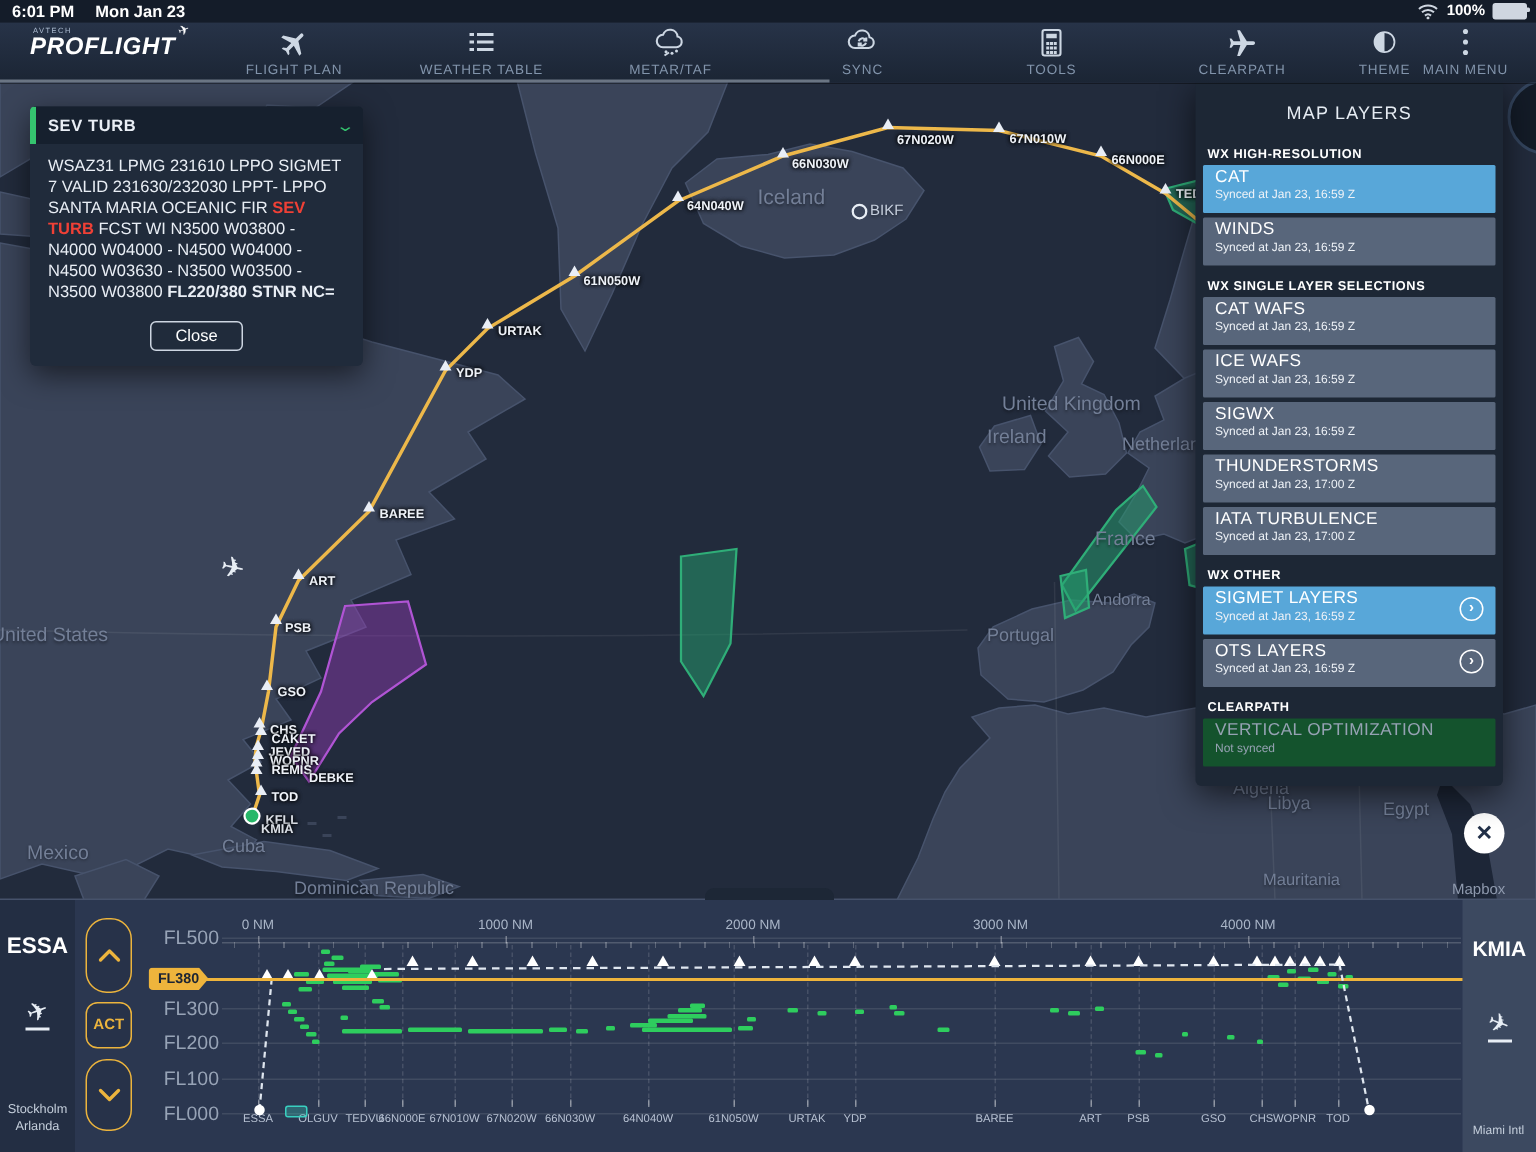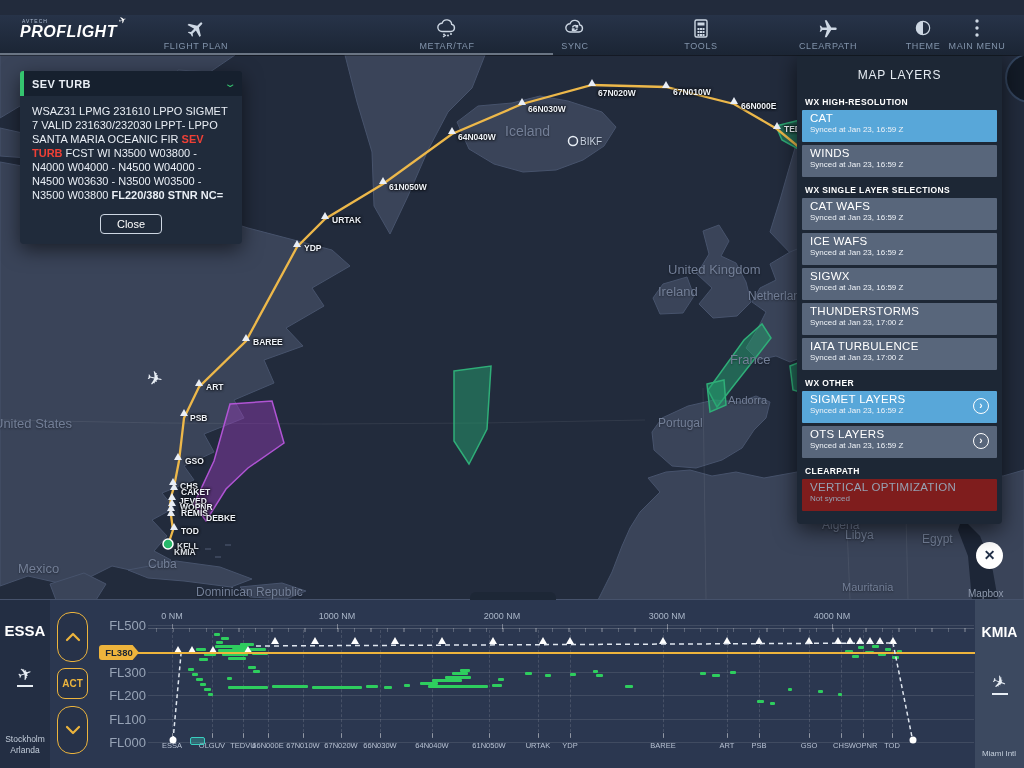--- a/index.html
+++ b/index.html
@@ -47,21 +47,21 @@
   .sig-bold{font-weight:bold}
   .popup-close{display:block;margin:8px auto 0;background:transparent;border:1px solid #cdd6e2;border-radius:4px;
     color:#fff;font-size:11px;padding:3px 16px;cursor:pointer;font-family:"Liberation Sans",sans-serif}
   
   .panel{position:absolute;left:797px;top:55px;width:205px;z-index:22;background:#1d2735;border-radius:0 0 4px 4px;
     box-shadow:0 6px 22px rgba(0,0,0,.6);padding-bottom:10px}
   .panel-title{text-align:center;font-size:12px;letter-spacing:.8px;color:#e6ecf3;padding:13px 0 10px}
   .panel-sec{font-size:8.5px;letter-spacing:.4px;color:#fff;padding:5px 8px 3px;font-weight:bold}
   .layer-item{margin:0 5px 3px;height:30px;background:#58667b;border-radius:1px;padding:2px 8px 0;cursor:pointer;position:relative}
   .layer-item.sel{background:#58a7d9}
-  .layer-item.dis{background:#7f1d1d;cursor:default}
+  .layer-item.dis{background:#14532d;cursor:default}
   .layer-item .l-label{font-size:11.5px;color:#fff;letter-spacing:.3px}
   .layer-item.dis .l-label{color:#96a2b3}
   .layer-item .l-sub{font-size:8px;color:#eef2f7;margin-top:1px}
   .layer-item.dis .l-sub{color:#96a2b3}
   .l-chev{position:absolute;right:8px;top:7px;width:14px;height:14px;border:1.5px solid #fff;border-radius:50%;
     color:#fff;font-size:10px;line-height:13px;text-align:center;font-weight:bold}
   
   .profile{position:absolute;left:0;top:600px;width:1024px;height:168px;background:#2b3750;z-index:5;box-shadow:0 -1px 0 #46526b}
   .profile-handle{position:absolute;left:470px;top:-8px;width:86px;height:8px;background:#1d2736;border-radius:6px 6px 0 0}
   .p-left{position:absolute;left:0;top:0;width:50px;height:168px;background:#232e43}
@@ -94,32 +94,57 @@
   .pwp-tick{position:absolute;top:733px;width:1px;height:5px;background:rgba(255,255,255,.4);z-index:6}
   .pwp-label{position:absolute;top:741px;transform:translateX(-50%);font-size:7.5px;color:#b7c1d2;z-index:6;white-space:nowrap}
   .teal-marker{position:absolute;left:190px;top:737px;width:13px;height:6px;border:1.5px solid #39cfc0;background:rgba(57,207,192,.3);border-radius:2px;z-index:7}
   #profile-svg{position:absolute;left:0;top:0;z-index:8;pointer-events:none}
 </style>
 </head>
 <body>
 
 <div id="screen">
 
+  <div class="statusbar">
+    <span class="sb-time">6:01 PM</span>
+    <span class="sb-date">Mon Jan 23</span>
+    <div class="sb-right">
+      <svg width="14" height="11" viewBox="0 0 14 11">
+          <path d="M1 4 a9 9 0 0 1 12 0 M3 6.2 a6 6 0 0 1 8 0 M5 8.4 a3 3 0 0 1 4 0" stroke="#cfd6e0" stroke-width="1.4" fill="none"></path>
+          <circle cx="7" cy="10" r="1" fill="#cfd6e0"></circle>
+        </svg>
+      <span style="font-size:10px">100%</span>
+      <span class="batt"></span>
+    </div>
+  </div>
 
   <div class="navbar">
     <div class="brand">
       <span class="brand-small">AVTECH</span>
       <span class="brand-main">PROFLIGHT</span>
       <span class="brand-plane">✈</span>
     </div>
     <div class="nav-item" style="left:196px">
       <span class="nicon"><svg width="22" height="22" viewBox="0 0 24 24">
             <path transform="rotate(45 12 12)" d="M21 15.5v-2l-8-5V3.8a1.3 1.3 0 0 0-2.6 0V8.5l-8 5v2l8-2.3v4.9l-2 1.6V21l3.3-.9 3.3.9v-1.3l-2-1.6v-4.9z" fill="#cdd7e3" stroke="none"></path>
           </svg></span>
       <span class="nlabel">FLIGHT PLAN</span>
+    </div>
+    <div class="nav-item" style="left:321px">
+      <span class="nicon"><svg width="20" height="20" viewBox="0 0 20 20">
+            <g fill="#cdd7e3" stroke="none">
+              <rect x="2" y="4" width="3" height="2"></rect>
+              <rect x="7" y="4" width="11" height="2"></rect>
+              <rect x="2" y="9" width="3" height="2"></rect>
+              <rect x="7" y="9" width="11" height="2"></rect>
+              <rect x="2" y="14" width="3" height="2"></rect>
+              <rect x="7" y="14" width="11" height="2"></rect>
+            </g>
+          </svg></span>
+      <span class="nlabel">WEATHER TABLE</span>
     </div>
     <div class="nav-item" style="left:447px">
       <span class="nicon"><svg width="24" height="22" viewBox="0 0 24 22">
             <path d="M7 13.5h9a3.6 3.6 0 0 0 .7-7.1A5 5 0 0 0 7 5.2 4 4 0 0 0 7 13.5z"></path>
             <g fill="#cdd7e3" stroke="none">
               <circle cx="9" cy="16.5" r="1"></circle>
               <circle cx="13" cy="17.5" r="1"></circle>
               <circle cx="16" cy="16" r="1"></circle>
             </g>
             <path d="M8 19l3-2"></path>

